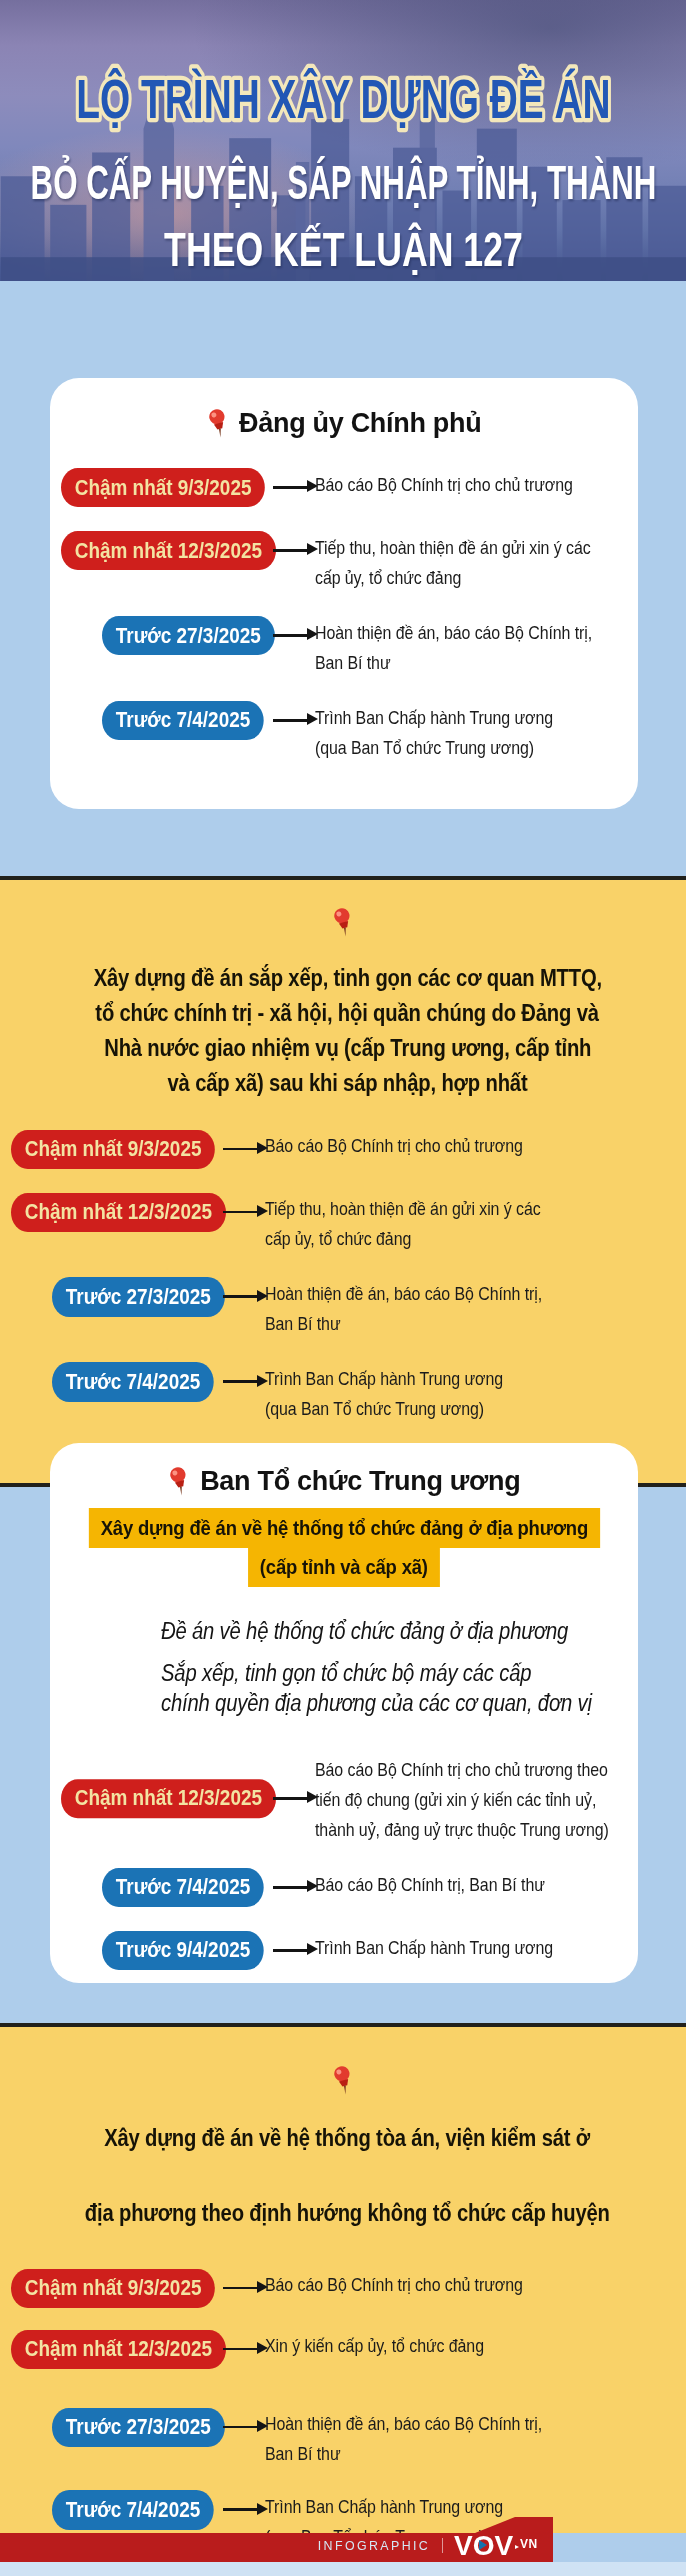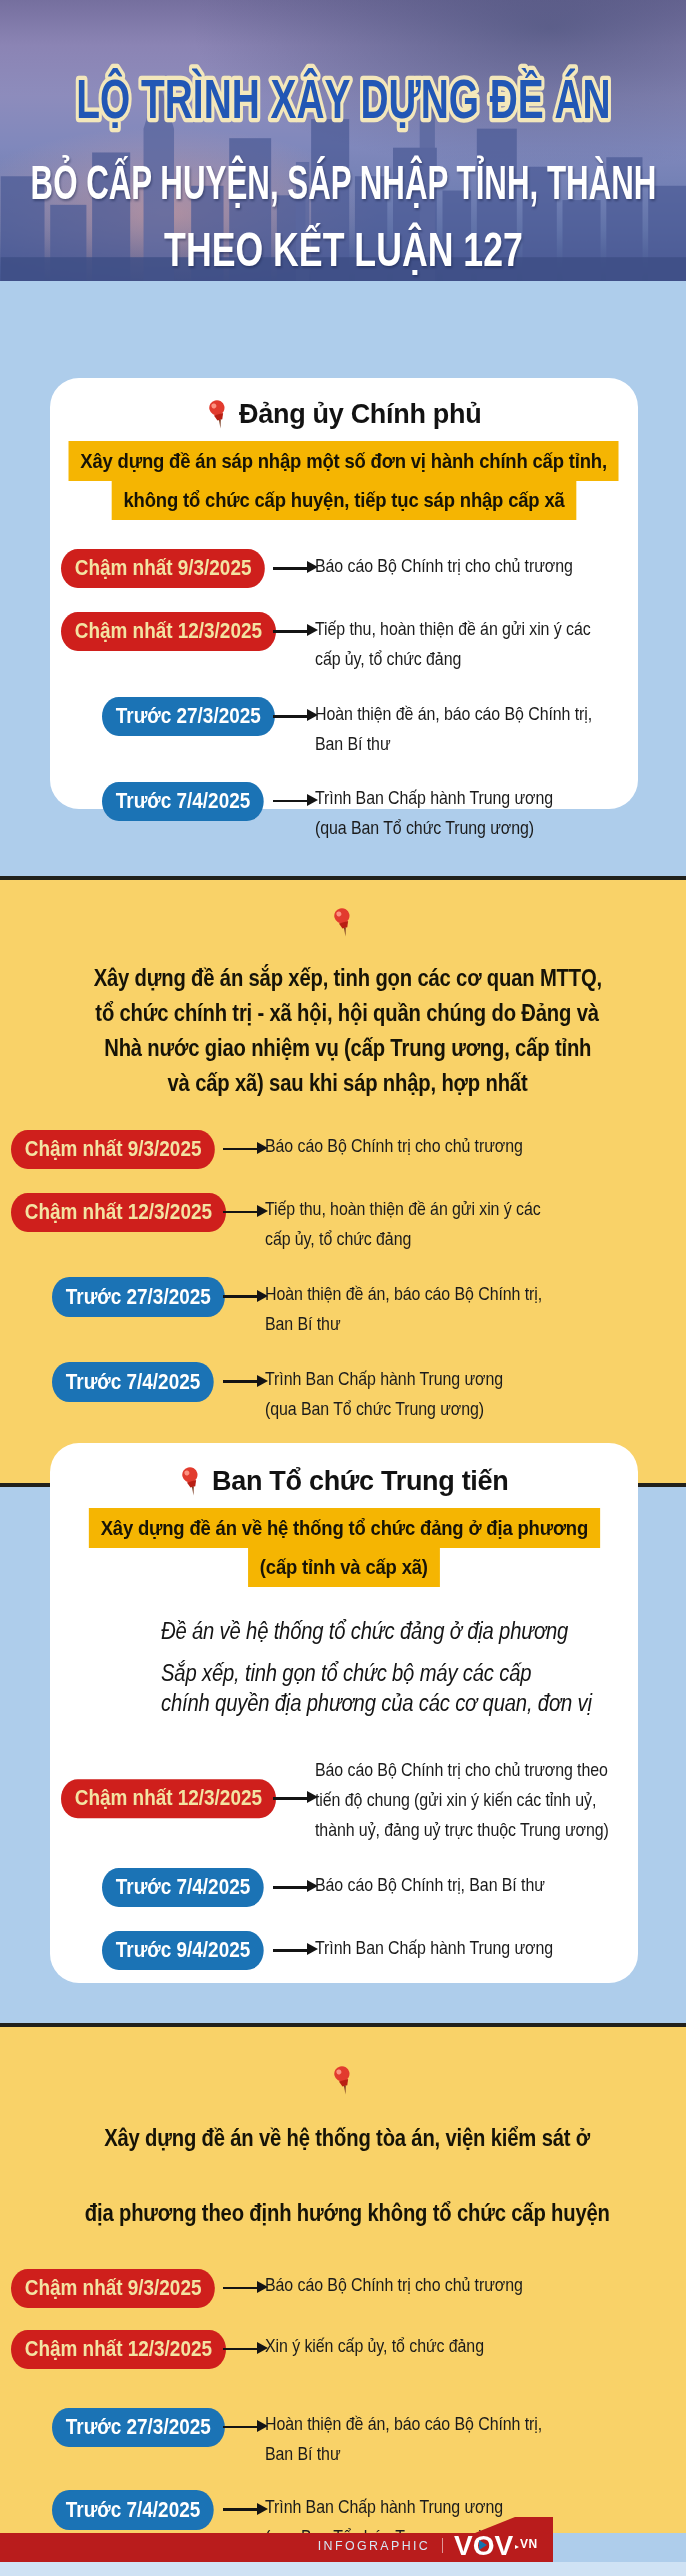--- a/index.html
+++ b/index.html
@@ -62,21 +62,21 @@
   .sep{width:1px;height:14.3px;background:rgba(255,255,255,.55);margin:0 11.4px;}
   .vov{font-size:28px;font-weight:bold;color:#ffffff;letter-spacing:0;line-height:27px;display:flex;align-items:center;}
   .vov-o{position:relative;display:inline-block;}
   .vov-o::after{content:'';position:absolute;left:6.7px;top:7.6px;border-left:8.6px solid #1472ae;
     border-top:5.7px solid transparent;border-bottom:5.7px solid transparent;}
   .vov-vn{display:flex;align-items:flex-end;padding-bottom:2.9px;margin-left:1.9px;}
   .play-tri{width:0;height:0;border-left:4.8px solid #ffffff;border-top:2.9px solid transparent;
     border-bottom:2.9px solid transparent;margin-right:1px;margin-bottom:1.9px;}
   .vn-text{font-size:12px;font-weight:bold;color:#ffffff;letter-spacing:0.5px;}
   .footer-strip{position:absolute;left:0;top:2562px;width:687px;height:14.3px;background:#cfe2f4;z-index:4;} .mt12{margin-top:11.4px;}
-  .mt22{margin-top:21px;} .mt24{margin-top:23px;} .mt26{margin-top:25px;gap:40px;} .mt28{margin-top:27px;}
+  .mt22{margin-top:30px;} .mt24{margin-top:23px;} .mt26{margin-top:25px;gap:40px;} .mt28{margin-top:27px;}
   .mt30{margin-top:29px;} .mt34{margin-top:32px;} .mt40{margin-top:38px;}
   .gap24 > .row + .row{margin-top:23px;} .gap22 > .row + .row{margin-top:21px;}
   .gap-extra{margin-top:38px !important;}
 </style>
 </head>
 <body>
 
 <div class="page">
 
   <div class="hero">
@@ -121,24 +121,20 @@
       <svg class="pin" width="23" height="30.5" viewBox="0 0 24 32">
         <g transform="rotate(-14 12 16)">
           <circle cx="12" cy="9" r="8" fill="#e23b2e"></circle>
           <circle cx="9.4" cy="6.4" r="2.6" fill="#ff9d8c" opacity="0.9"></circle>
           <path d="M7 16 L17 16 L14.6 22 L9.4 22 Z" fill="#b91f14"></path>
           <path d="M11 22 L10.4 31 L13 22 Z" fill="#7a3c22"></path>
         </g>
       </svg>
       <span class="sec-title">Đảng ủy Chính phủ</span>
     </div>
-    <div class="hl-wrap mt12">
-      <span class="hl-line">Xây dựng đề án sáp nhập một số đơn vị hành chính cấp tỉnh,</span>
-      <span class="hl-line">không tổ chức cấp huyện, tiếp tục sáp nhập cấp xã</span>
-    </div>
     <div class="rows mt30 gap24">
       <div class="row">
         <span class="pill red">Chậm nhất 9/3/2025</span>
         <span class="arrow"></span>
         <div class="desc">
           <div class="dline">Báo cáo Bộ Chính trị cho chủ trương</div>
         </div>
       </div>
       <div class="row">
         <span class="pill red">Chậm nhất 12/3/2025</span>
@@ -222,21 +218,21 @@
   <div class="card" style="top:1443px;height:540px;">
     <div class="sec-head mt24">
       <svg class="pin" width="23" height="30.5" viewBox="0 0 24 32">
         <g transform="rotate(-14 12 16)">
           <circle cx="12" cy="9" r="8" fill="#e23b2e"></circle>
           <circle cx="9.4" cy="6.4" r="2.6" fill="#ff9d8c" opacity="0.9"></circle>
           <path d="M7 16 L17 16 L14.6 22 L9.4 22 Z" fill="#b91f14"></path>
           <path d="M11 22 L10.4 31 L13 22 Z" fill="#7a3c22"></path>
         </g>
       </svg>
-      <span class="sec-title">Ban Tổ chức Trung tiến</span>
+      <span class="sec-title">Ban Tổ chức Trung ương</span>
     </div>
     <div class="hl-wrap mt12">
       <span class="hl-line">Xây dựng đề án về hệ thống tổ chức đảng ở địa phương</span>
       <span class="hl-line">(cấp tỉnh và cấp xã)</span>
     </div>
     <div class="branch mt28">
       <svg width="69" height="107" viewBox="0 0 72 112">
         <defs>
           <marker id="ah" markerWidth="9" markerHeight="8" refX="6" refY="3.5" orient="auto">
             <path d="M0,0 L8,3.5 L0,7 Z" fill="#c3201c"></path>

